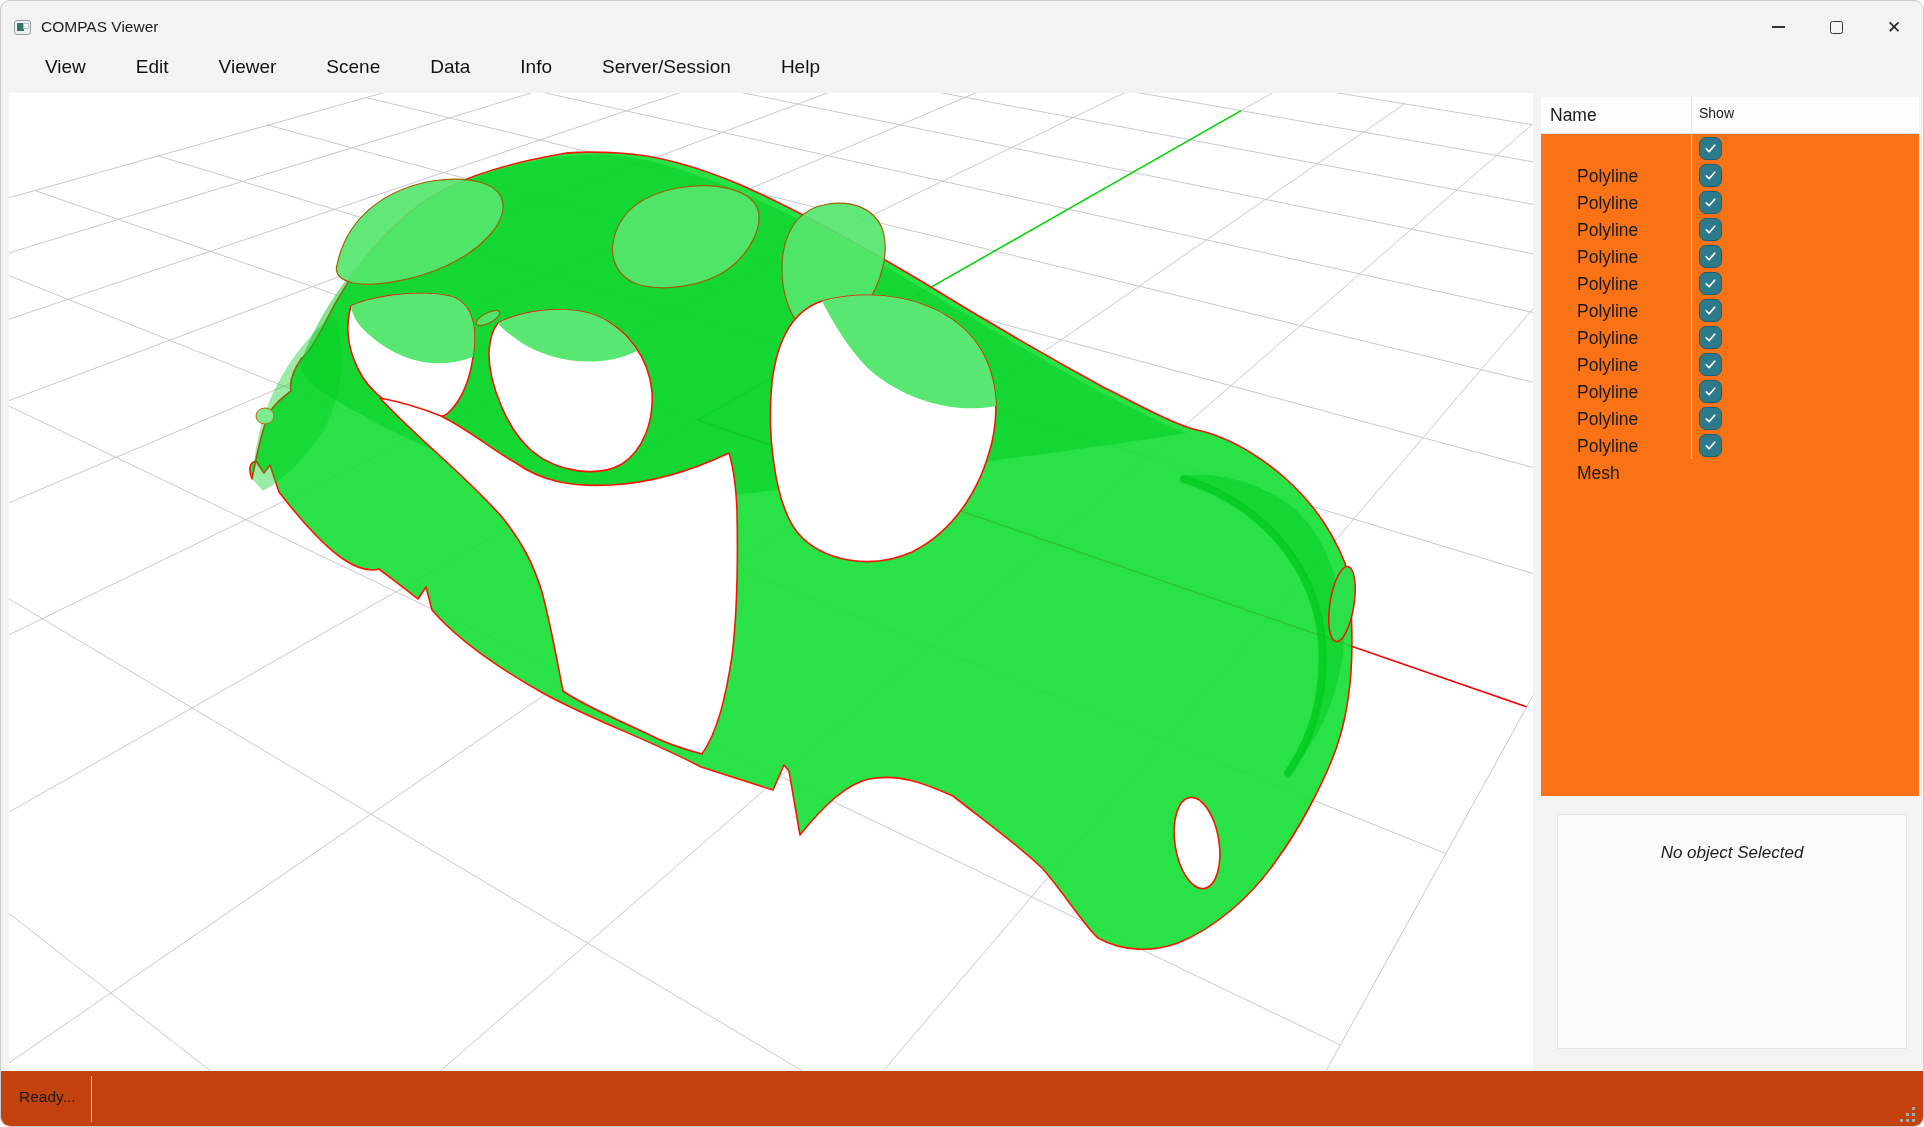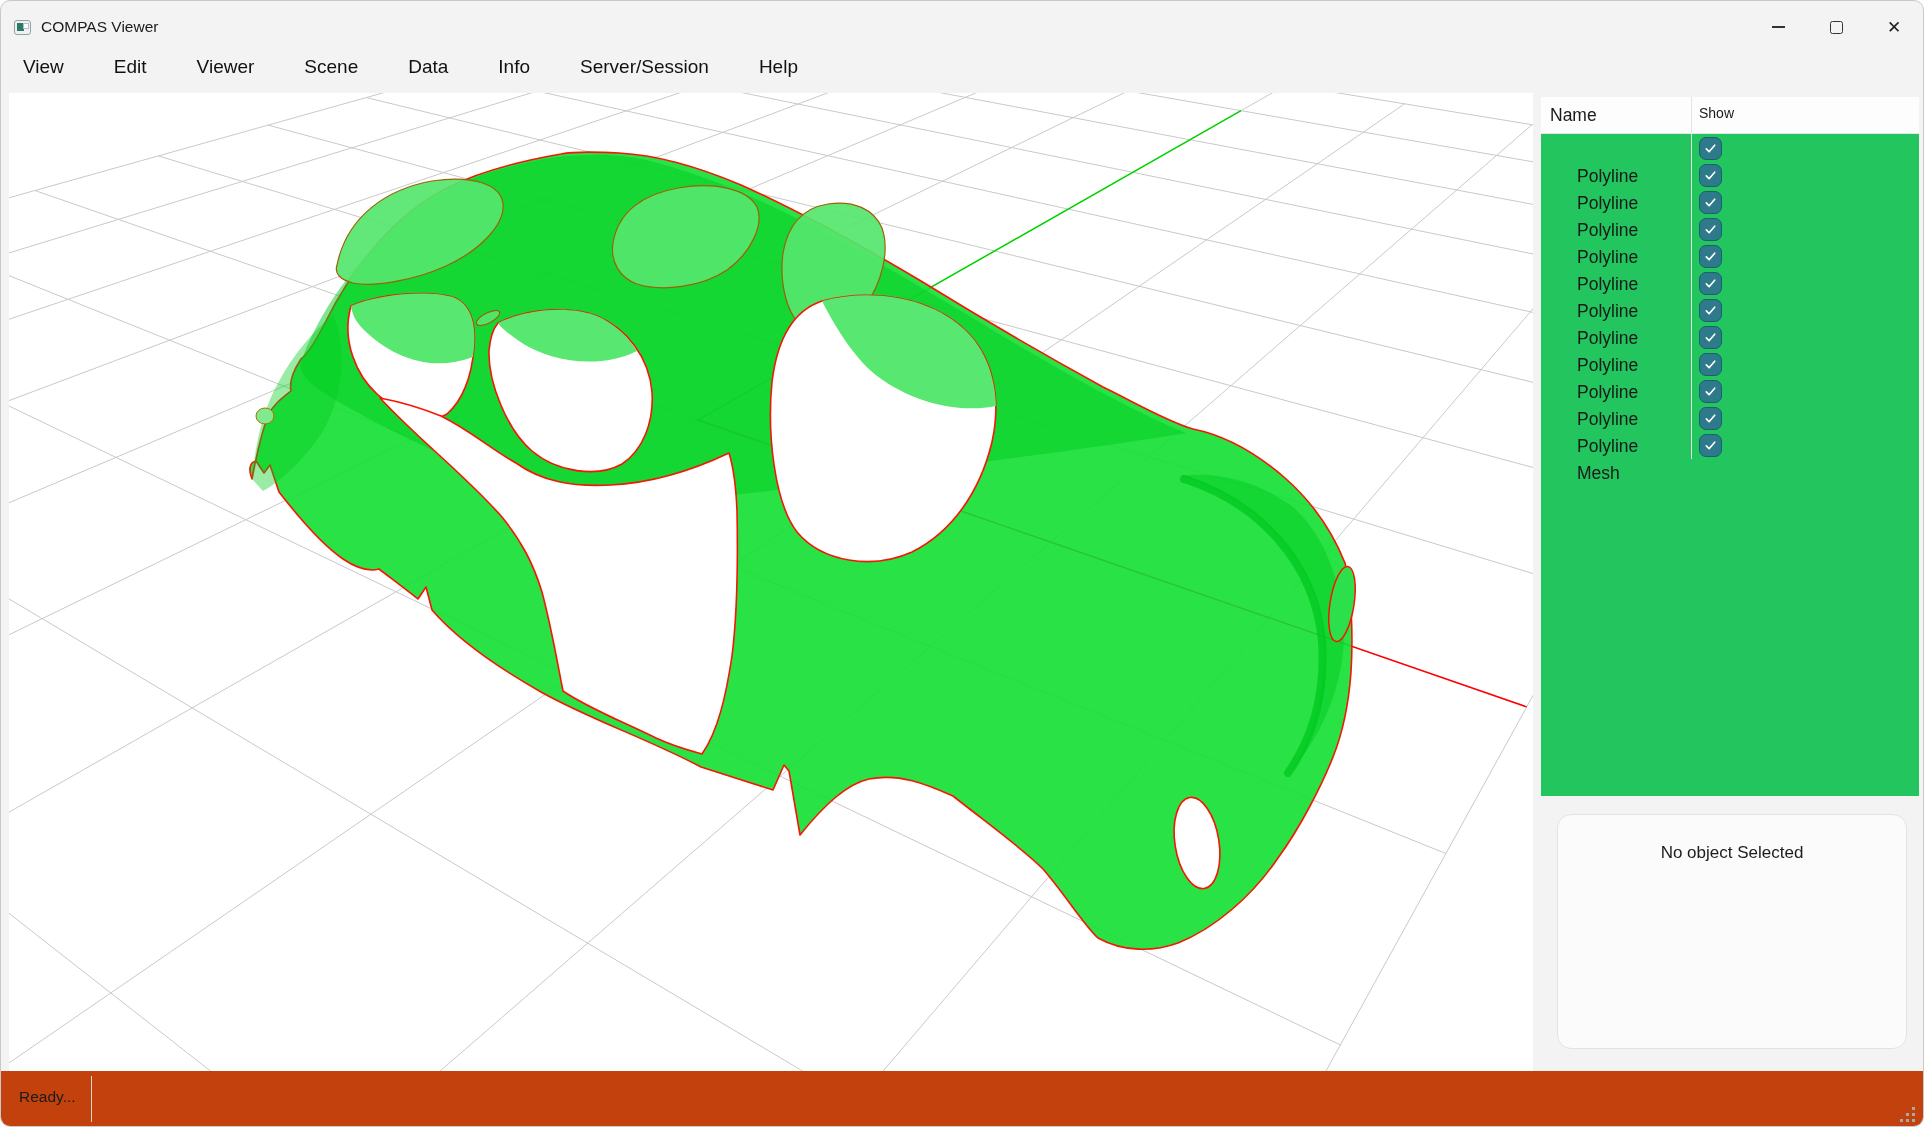--- a/index.html
+++ b/index.html
@@ -12,40 +12,40 @@
   .app-icon .blk{position:absolute;left:1.5px;top:1.5px;width:7px;height:8px;background:#2c7a66;}
   .app-icon .lt{position:absolute;right:1.5px;top:1.5px;width:4px;height:4px;background:#fbfdfd;border:0.5px solid #b7c0c4;}
   .title-text{position:absolute;left:40px;top:11px;font-size:15.5px;color:#1b1b1b;}
   .win-controls{position:absolute;right:0;top:0;height:40px;display:flex;}
   .win-btn{width:58px;height:40px;display:flex;align-items:center;justify-content:center;color:#333;}
   .glyph-min{width:13px;height:1.5px;background:#333;}
   .glyph-max{width:11px;height:11px;border:1.2px solid #333;border-radius:2.5px;}
   .glyph-close{font-size:17px;line-height:17px;color:#222;}
   
   .menubar{position:absolute;left:0;top:40px;width:100%;height:52px;display:flex;align-items:center;
-           padding-left:22px;gap:50px;box-sizing:border-box;}
+           padding-left:44px;gap:50px;box-sizing:border-box;}
   .menu-item{font-size:19px;color:#111;cursor:default;}
   
   .viewport{position:absolute;left:8px;top:92px;width:1524px;height:978px;background:#ffffff;overflow:hidden;}
   .viewport svg{display:block;}
   
-  .scene-tree{position:absolute;left:1540px;top:96px;width:378px;height:699px;background:#22c55e;text-align:center;}
+  .scene-tree{position:absolute;left:1540px;top:96px;width:378px;height:699px;background:#f97316;text-align:center;}
   .tree-header{position:absolute;left:0;top:0;width:100%;height:36px;border-bottom:1px solid #e4e4e4;background:#fdfdfd;}
   .col-name{position:absolute;left:9px;top:8px;font-size:17.5px;color:#1a1a1a;}
   .col-show{position:absolute;left:158px;top:8px;font-size:14px;color:#1a1a1a;}
   .col-divider{position:absolute;left:150px;top:0;width:1px;height:362px;background:#e4e4e4;}
   .tree-rows{position:absolute;left:0;top:38px;width:100%;}
   .tree-row{position:relative;height:27px;}
   .row-label{position:absolute;left:36px;top:3px;font-size:17.5px;color:#1a1a1a;white-space:nowrap;margin-top:28px;}
   .row-check{position:absolute;left:158px;top:2px;width:23px;height:23px;border-radius:7px;
              background:#2d7a8a;border:1.5px solid #1c5f6e;box-sizing:border-box;
              display:flex;align-items:center;justify-content:center;}
   .row-check svg{width:13px;height:13px;}
   .info-card{position:absolute;left:1556px;top:813px;width:350px;height:235px;background:#fbfbfb;
-             border:1px solid #e3e3e3;border-radius:14px;box-sizing:border-box;}
+             border:1px solid #e3e3e3;border-radius:0;box-sizing:border-box;font-style:italic;}
   .info-text{margin-top:28px;text-align:center;font-size:17px;color:#1c1c1c;}
   
   .statusbar{position:absolute;left:0;top:1070px;width:100%;height:57px;background:#c2410c;text-decoration:underline;}
   .status-text{position:absolute;left:18px;top:17px;font-size:15.5px;color:#1b1b1b;}
   .status-sep{position:absolute;left:90px;top:5px;width:1px;height:46px;background:#d6d6d6;}
   .resize-grip{position:absolute;right:8px;bottom:6px;width:20px;height:20px;}
   .resize-grip i{position:absolute;width:3px;height:3px;background:#a8a8a8;}
 </style>
 </head>
 <body>

